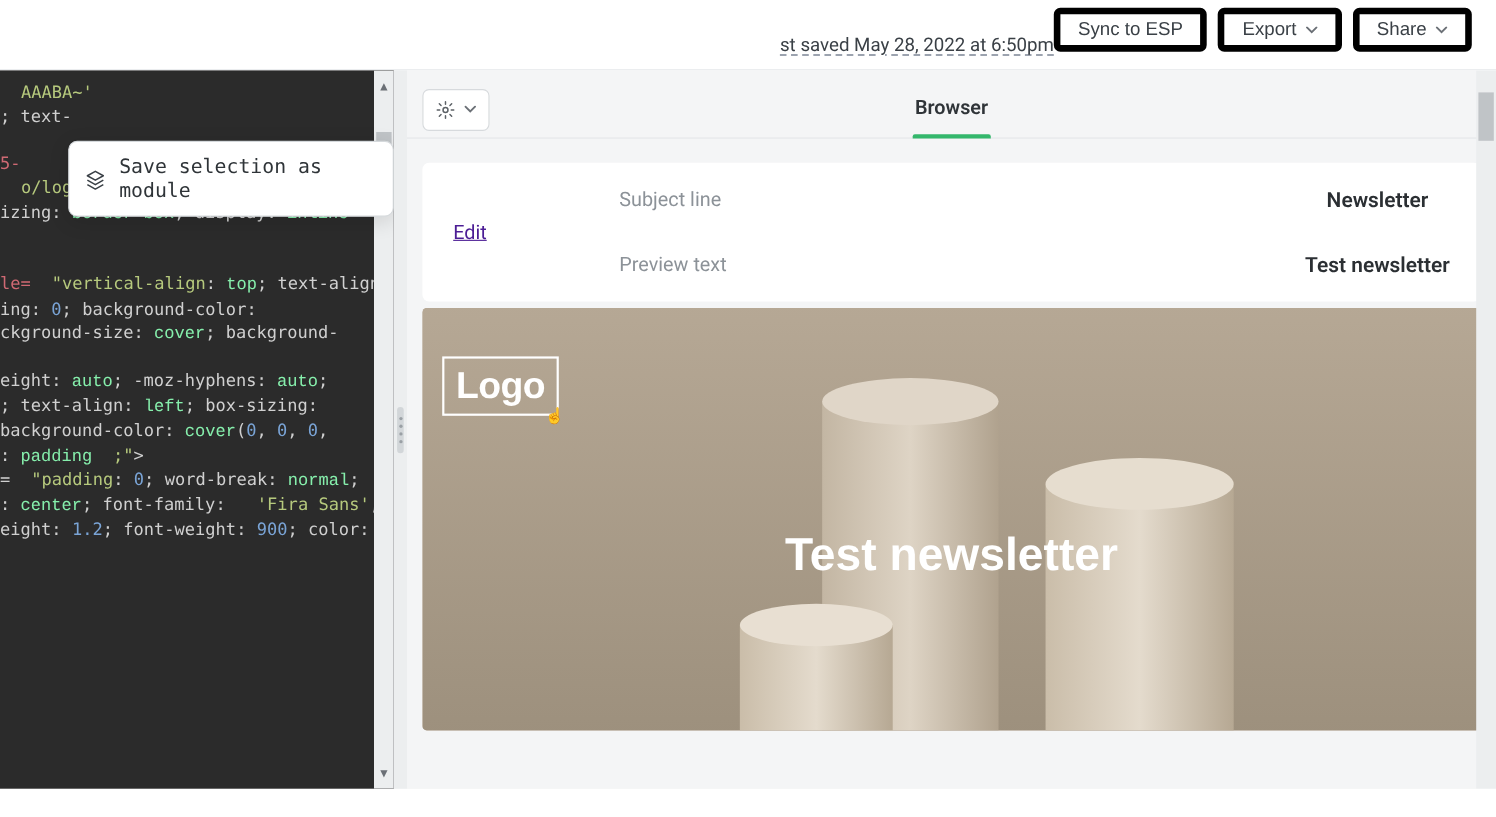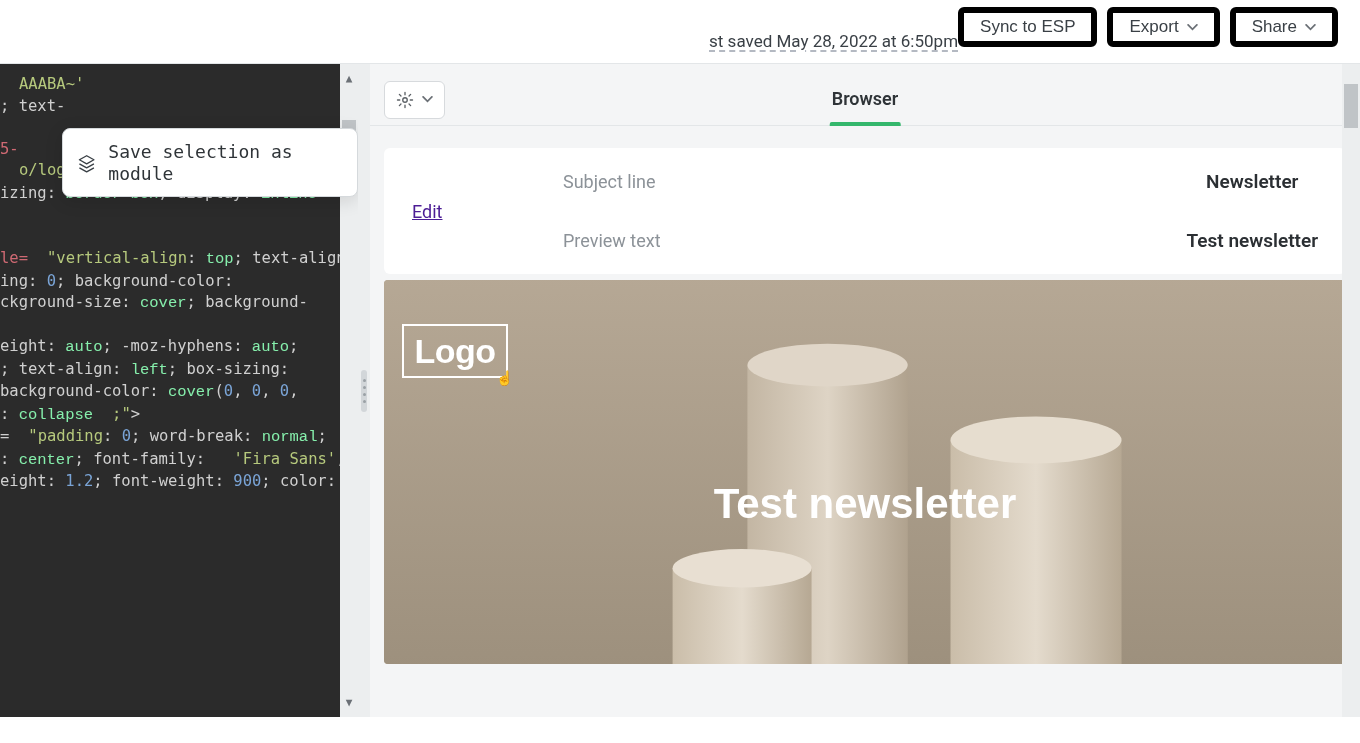--- a/index.html
+++ b/index.html
@@ -302,21 +302,21 @@
 <span class="token-prop">izing</span><span>:</span><span class="token-kw"> border-box</span><span>;</span><span class="token-prop"> display</span><span>:</span><span class="token-kw"> inline-</span>
 
 
 <span class="token-red">le=</span><span class="token-str">"vertical-align</span><span>:</span><span class="token-kw"> top</span><span>;</span><span class="token-prop"> text-align</span><span>:</span>
 <span class="token-prop">ing</span><span>:</span><span class="token-num"> 0</span><span>;</span><span class="token-prop"> background-color</span><span>:</span>
 <span class="token-prop">ckground-size</span><span>:</span><span class="token-kw"> cover</span><span>;</span><span class="token-prop"> background-</span>
 
 <span class="token-prop">eight</span><span>:</span><span class="token-kw"> auto</span><span>;</span><span class="token-prop"> -moz-hyphens</span><span>:</span><span class="token-kw"> auto</span><span>;</span>
 <span>;</span><span class="token-prop"> text-align</span><span>:</span><span class="token-kw"> left</span><span>;</span><span class="token-prop"> box-sizing</span><span>:</span>
 <span class="token-prop">background-color</span><span>:</span><span class="token-kw"> cover</span><span>(</span><span class="token-num">0</span><span>,</span><span class="token-num"> 0</span><span>,</span><span class="token-num"> 0</span><span>,</span>
-<span>:</span><span class="token-kw"> collapse</span><span class="token-str">;"</span><span>&gt;</span>
+<span>:</span><span class="token-kw"> padding</span><span class="token-str">;"</span><span>&gt;</span>
 <span>=</span><span class="token-str">"padding</span><span>:</span><span class="token-num"> 0</span><span>;</span><span class="token-prop"> word-break</span><span>:</span><span class="token-kw"> normal</span><span>;</span>
 <span>:</span><span class="token-kw"> center</span><span>;</span><span class="token-prop"> font-family</span><span>:</span><span class="token-str"> 'Fira Sans'</span><span>,</span>
 <span class="token-prop">eight</span><span>:</span><span class="token-num"> 1.2</span><span>;</span><span class="token-prop"> font-weight</span><span>:</span><span class="token-num"> 900</span><span>;</span><span class="token-prop"> color</span><span>:</span></div>
 
     <div class="code-scrollbar">
       <span class="arrow">▲</span>
       <div class="code-scroll-thumb"></div>
       <span class="arrow">▼</span>
     </div>
 

